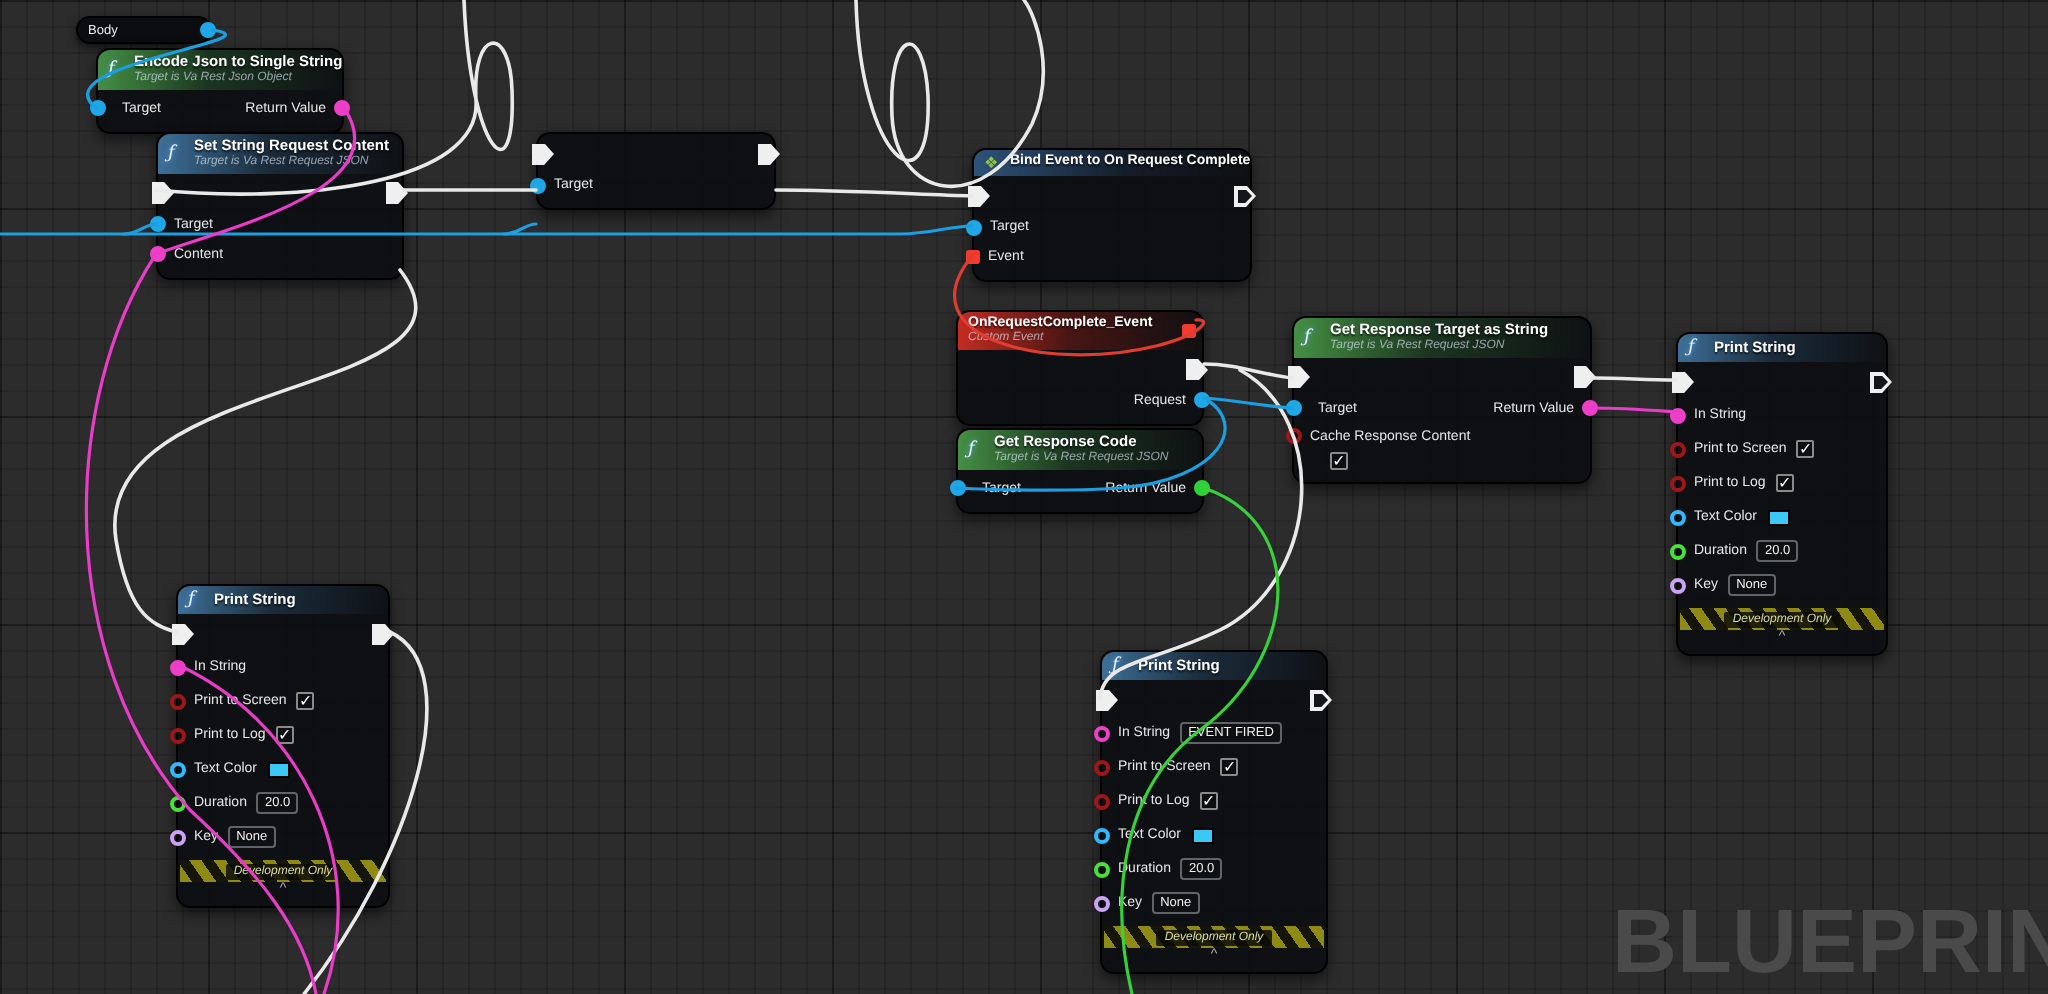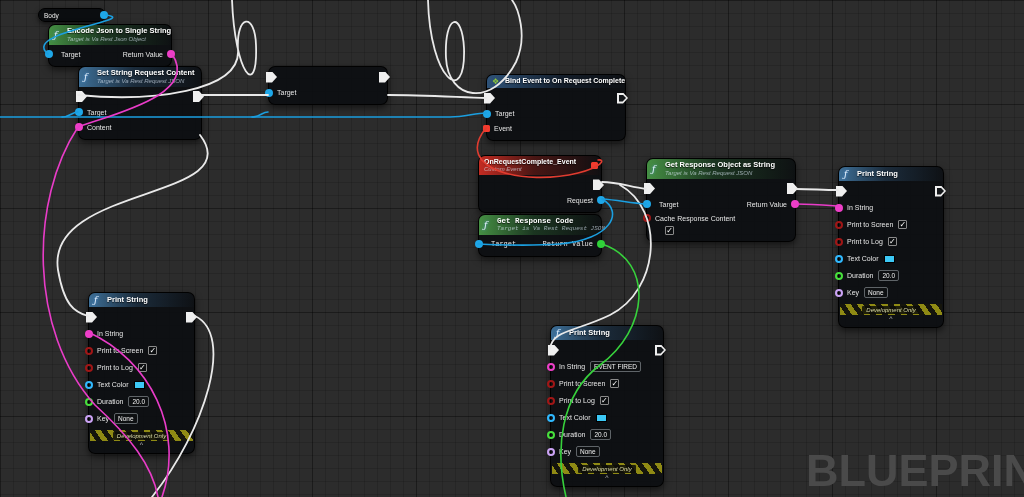--- a/index.html
+++ b/index.html
@@ -217,21 +217,21 @@
       <div class="row r" style="min-height:16px;">
         <span class="exec pr"></span>
       </div>
       <div class="row r">
         <span class="lbl">Request</span>
         <span class="pin c-obj connected pr"></span>
       </div>
     </div>
   </div>
 
-  <div class="node" style="left:478px; top:214px; width:124px;font-family:Liberation Mono, monospace;">
+  <div class="node" style="left:478px; top:214px; width:124px;">
     <div class="hdr hdr-green">
       <span class="ficon"></span>
       <div class="htxt">
         <div class="title">Get Response Code</div>
         <div class="subtitle">Target is Va Rest Request JSON</div>
       </div>
     </div>
     <div class="nbody">
       <div class="row split">
         <div class="sgrp">
@@ -243,21 +243,21 @@
           <span class="pin c-int connected pr"></span>
         </div>
       </div>
     </div>
   </div>
 
   <div class="node" style="left:646px; top:158px; width:150px;">
     <div class="hdr hdr-green">
       <span class="ficon"></span>
       <div class="htxt">
-        <div class="title">Get Response Object as String</div>
+        <div class="title">Get Response Target as String</div>
         <div class="subtitle">Target is Va Rest Request JSON</div>
       </div>
     </div>
     <div class="nbody">
       <div class="row execrow">
         <span class="exec pl"></span>
         <span class="exec pr"></span>
       </div>
       <div class="row split">
         <div class="sgrp">

